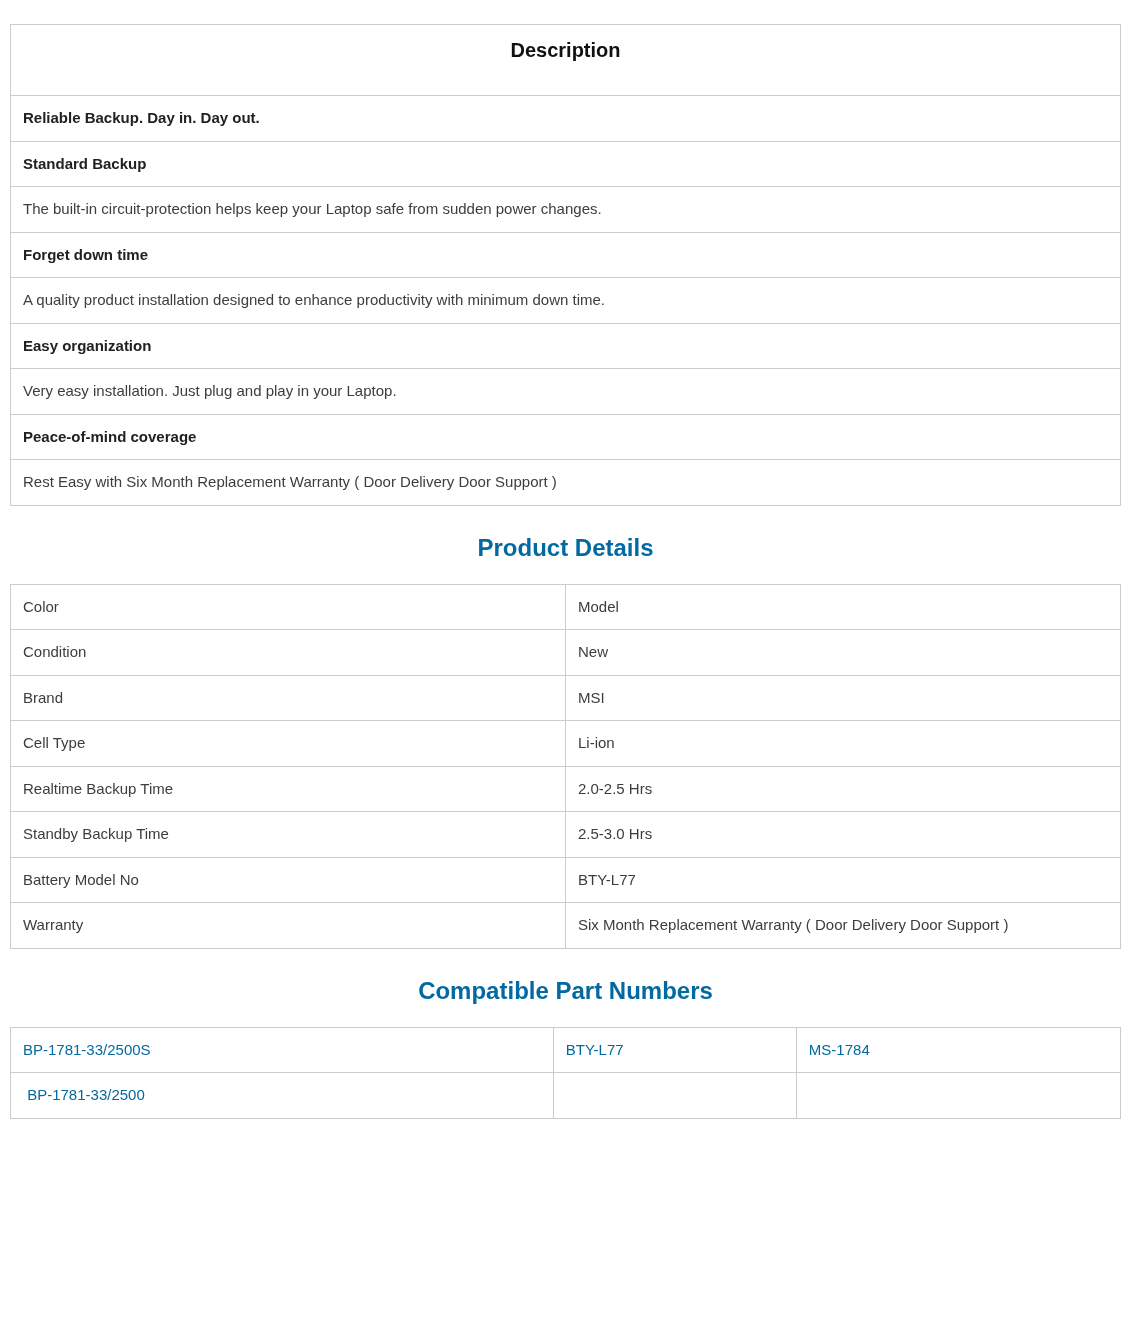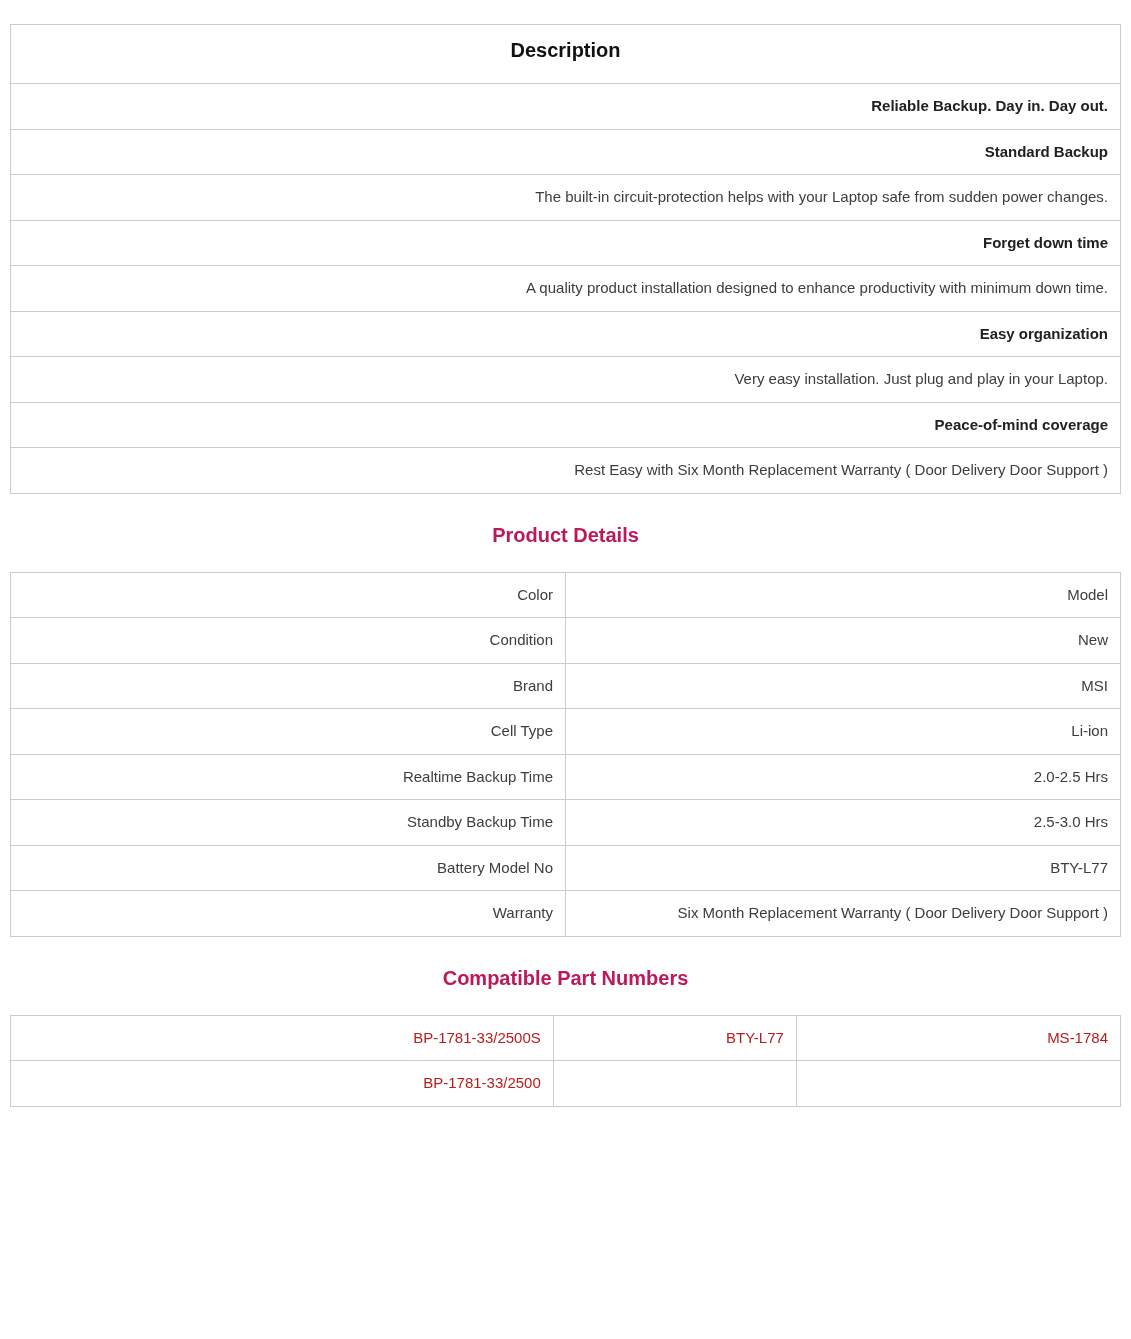--- a/index.html
+++ b/index.html
@@ -13,27 +13,26 @@
     width: 1131px;
     padding: 0 10px 16px 10px;
   }
   table {
     width: 100%;
     border-collapse: collapse;
     table-layout: fixed;
   }
   td, th {
     border: 1px solid #cccccc;
-    text-align: right;
   }
   .desc-table {
     margin-top: 24px;
   }
   .desc-title-cell {
-    height: 59px;
+    height: 71px;
     vertical-align: top;
     padding: 14px 12px 12px 12px;
     text-align: center;
     font-size: 20px;
     font-weight: 700;
     color: #111111;
   }
   .cell {
     padding: 11px 12px;
     font-size: 15px;
@@ -43,30 +42,30 @@
   }
   .heading-cell {
     font-weight: 700;
     color: #212121;
   }
   .text-cell {
     font-weight: 400;
     color: #3d3d3d;
   }
   .section-title {
-    font-size: 20px;
+    font-size: 24px;
     font-weight: 700;
     text-align: center;
-    color: #be185d;
+    color: #0369a1;
     margin: 28px 0 23px 0;
     line-height: 27px;
   }
   .details-table .label-cell { color: #3d3d3d; }
   .details-table .value-cell { color: #3d3d3d; }
-  .parts-table .part-cell { color: #b91c1c; }
+  .parts-table .part-cell { color: #0369a1; }
 </style>
 </head>
 <body>
 
 <div class="page">
 
   <section>
     <table class="desc-table">
       <thead>
         <tr>
@@ -74,21 +73,21 @@
         </tr>
       </thead>
       <tbody>
           <tr>
             <td class="cell heading-cell">Reliable Backup. Day in. Day out.</td>
           </tr>
           <tr>
             <td class="cell heading-cell">Standard Backup</td>
           </tr>
           <tr>
-            <td class="cell text-cell">The built-in circuit-protection helps with your Laptop safe from sudden power changes.</td>
+            <td class="cell text-cell">The built-in circuit-protection helps keep your Laptop safe from sudden power changes.</td>
           </tr>
           <tr>
             <td class="cell heading-cell">Forget down time</td>
           </tr>
           <tr>
             <td class="cell text-cell">A quality product installation designed to enhance productivity with minimum down time.</td>
           </tr>
           <tr>
             <td class="cell heading-cell">Easy organization</td>
           </tr>

